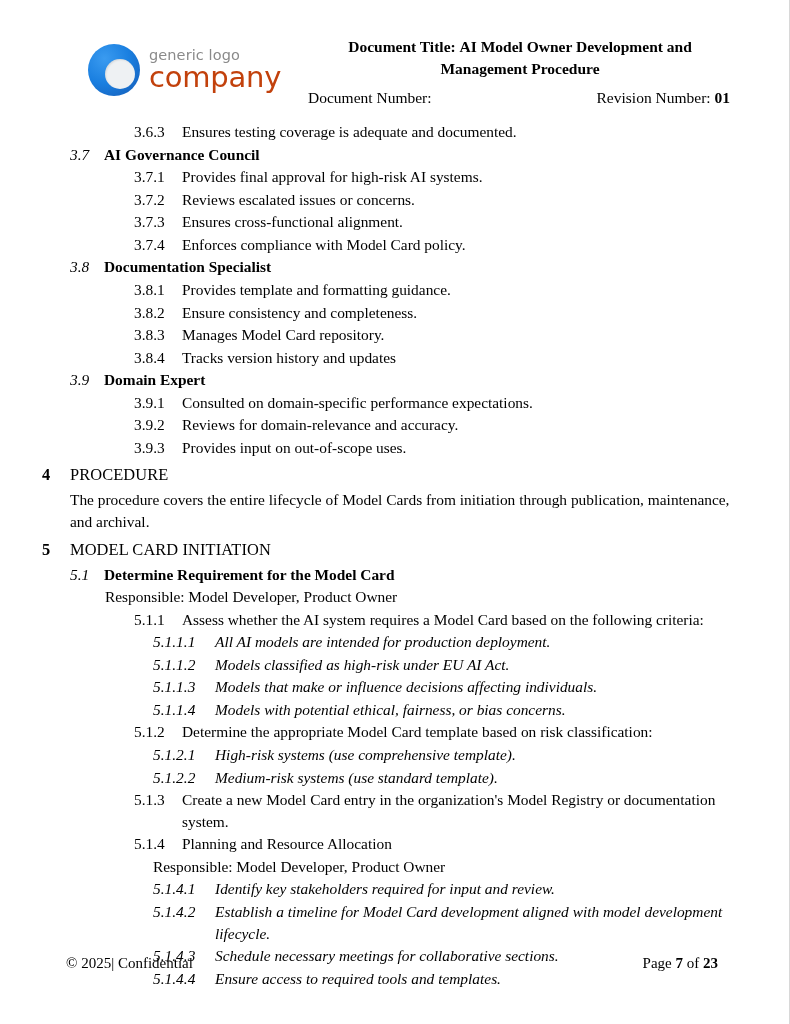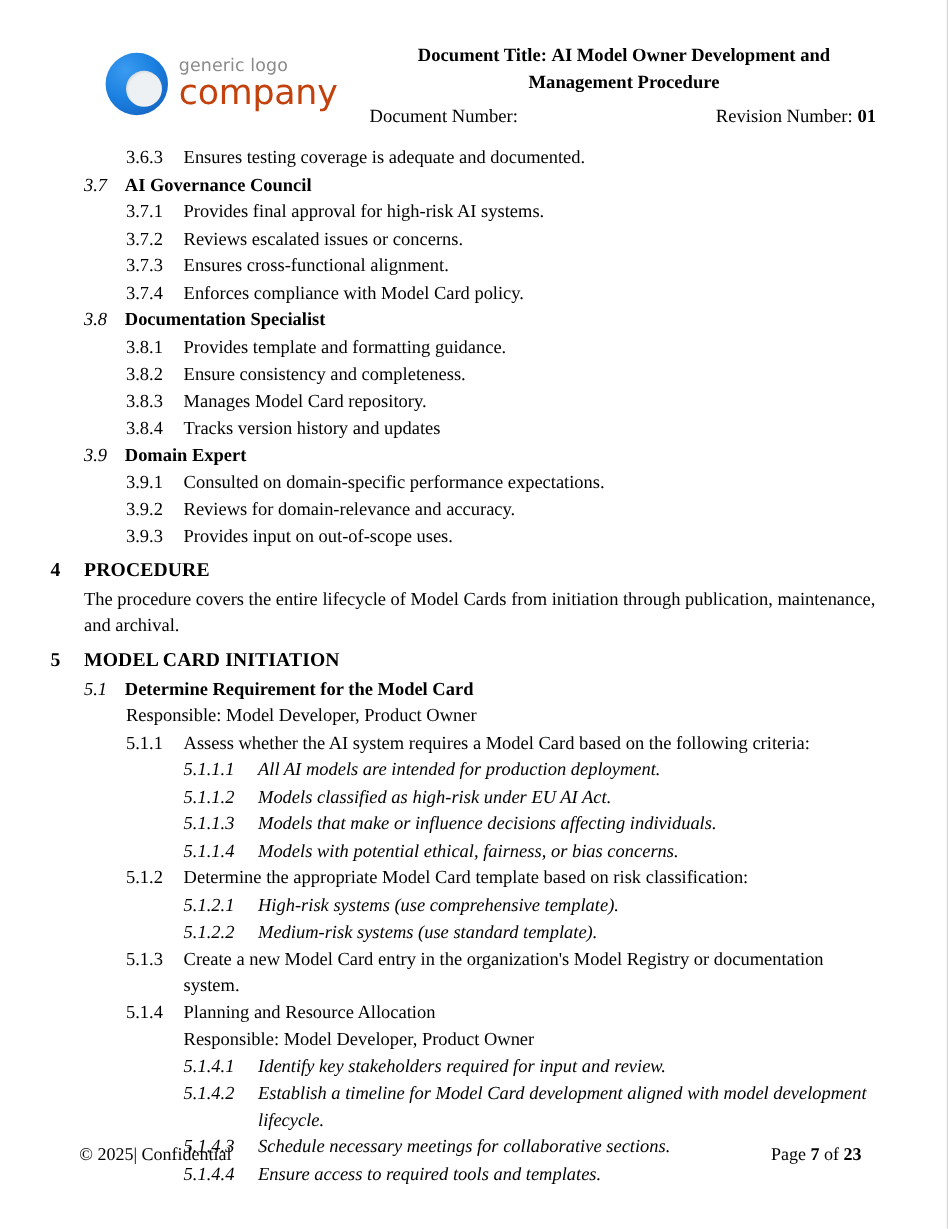--- a/index.html
+++ b/index.html
@@ -122,27 +122,27 @@
   .num {
     flex: 0 0 auto;
     white-space: nowrap;
   }
   .txt {
     flex: 1 1 auto;
   }
   
   .lvl-sec { padding-top: 6px; padding-bottom: 1px; }
   .lvl-sec .num { width: 28px; margin-left: 42px; font-weight: bold; font-size: 16.4px; }
-  .lvl-sec .txt { font-weight: bold; font-size: 16.4px; letter-spacing: 0.1px; }
+  .lvl-sec .txt { font-weight: normal; font-size: 16.4px; letter-spacing: 0.1px; }
   
   .lvl-2 { padding-top: 1px; }
   .lvl-2 .num { width: 34px; margin-left: 70px; font-style: italic; }
   .lvl-2 .txt { font-weight: bold; }
   
-  .lvl-3 { padding-top: 1px; }
+  .lvl-3 { padding-top: 1px; padding-left: 29px; }
   .lvl-3 .num { width: 48px; margin-left: 105px; }
   
   .lvl-4 { padding-top: 1px; font-style: italic; }
   .lvl-4 .num { width: 62px; margin-left: 153px; }
   
   .para-sec { padding: 1px 56px 0 70px; }
   .para-3   { padding: 1px 56px 0 153px; }
   .para-2   { padding: 1px 56px 0 105px; }
 
   

